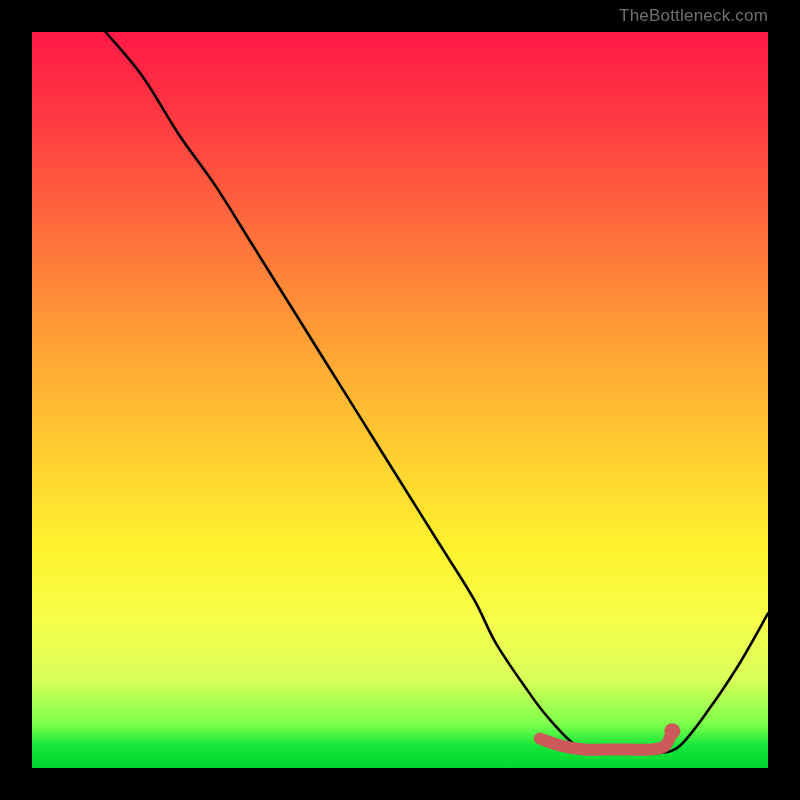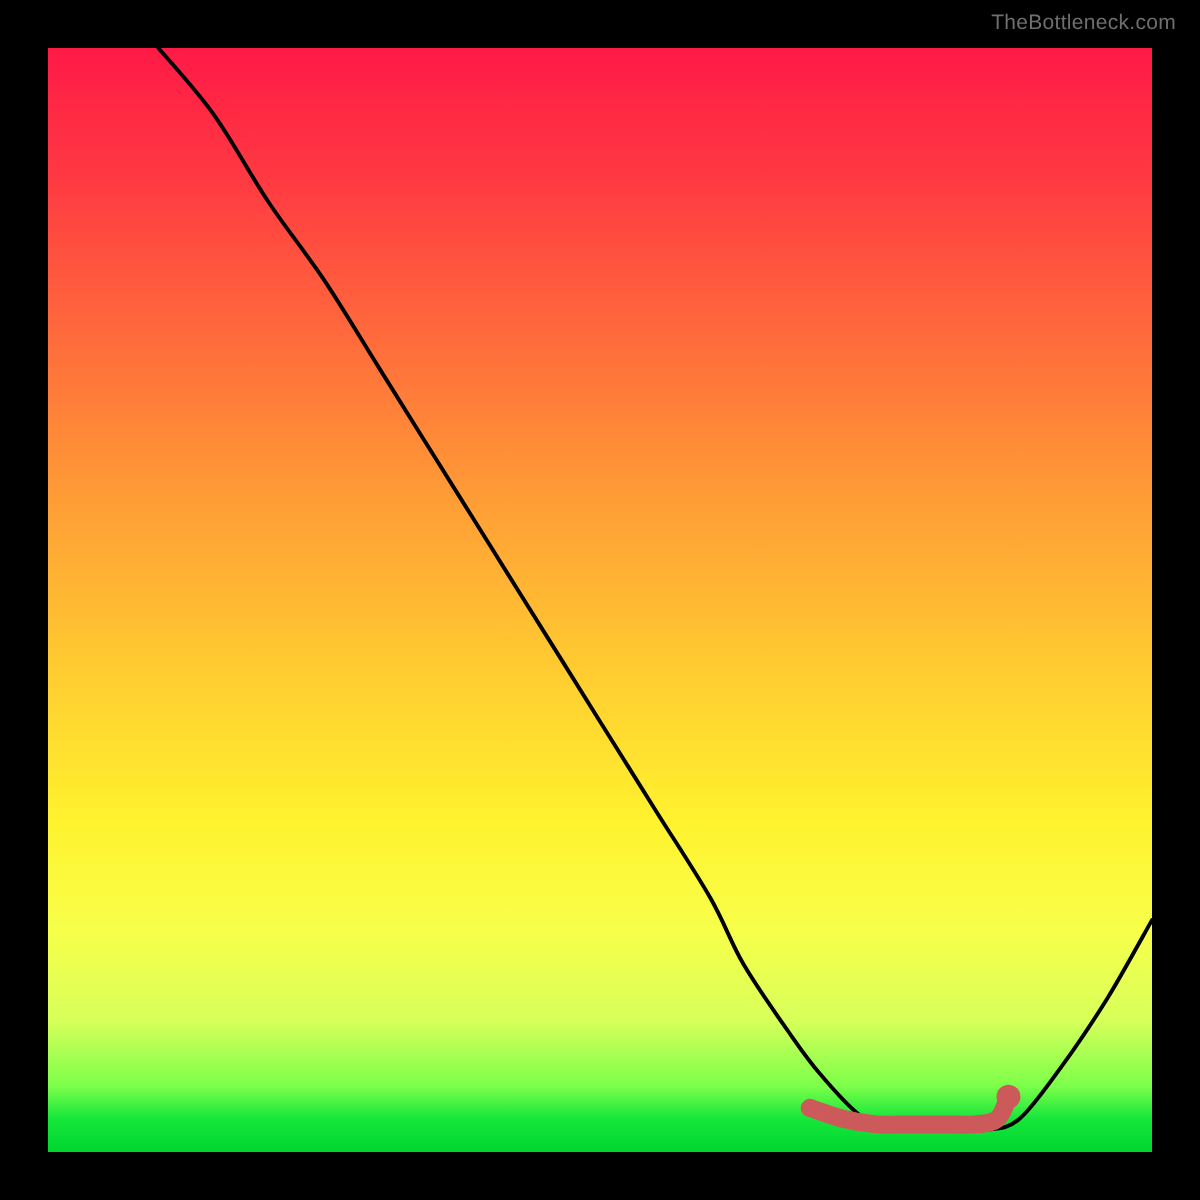--- a/index.html
+++ b/index.html
@@ -38,23 +38,23 @@
         #f7ff4a 80%,
         #d8ff5a 88%,
         #7dff4a 94%,
         #16e63a 97%,
         #00d62f 100%
       );
   }
   .watermark {
     position: absolute;
     top: 6px;
-    right: 16px;
+    right: 32px;
     color: #6f6f6f;
-    font-size: 14px;
+    font-size: 17px;
     letter-spacing: 0.2px;
     font-weight: 500;
   }
   svg.curve {
     position: absolute;
     left: 0;
     top: 0;
     width: 736px;
     height: 736px;
     overflow: visible;

